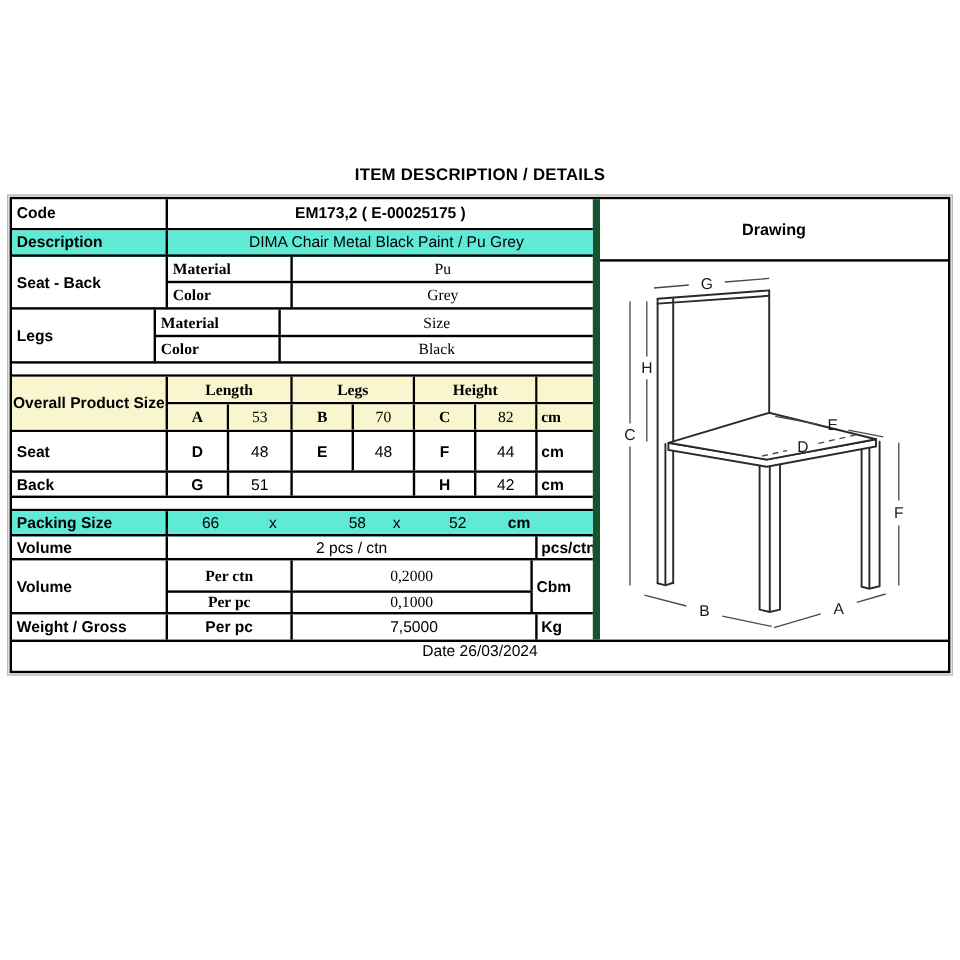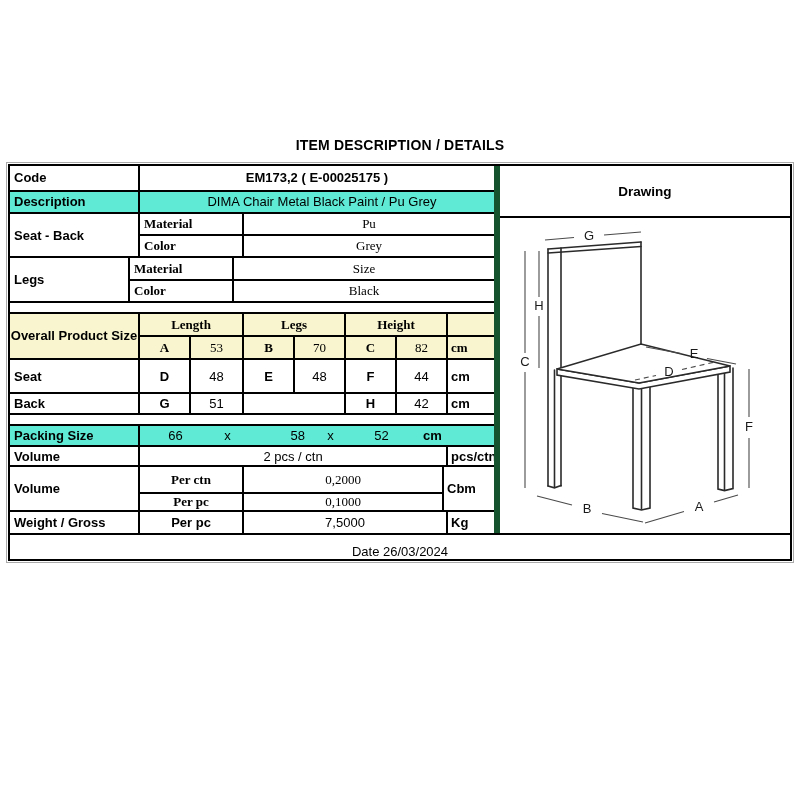--- a/index.html
+++ b/index.html
@@ -19,21 +19,21 @@
   .cell{display:flex;align-items:center;box-sizing:border-box;
         border-right:2px solid #000;overflow:hidden;}
   .nbr{border-right:none;}
   .lbl{font-weight:bold;padding-left:4px;}
   .ctr{justify-content:center;text-align:right;}
   .b{font-weight:bold;}
   .yellow{background:#F8F5CF;}
   .grey{background:#5eead4;gap:10px;}
   .col{display:flex;flex-direction:column;flex:1;font-family:Liberation Serif, serif;}
   .gap-row{height:10px;border-bottom:2px solid #000;}
-  .date-row{height:24px;display:flex;align-items:flex-end;justify-content:center;}
+  .date-row{height:24px;display:flex;align-items:flex-start;justify-content:center;}
   .drawing-head{height:55px;border-bottom:2px solid #000;display:flex;
                 align-items:center;justify-content:center;font-weight:bold;font-size:13.5px;}
   .drawing-area{flex:1;position:relative;}
   svg text{font-family:"Liberation Sans",sans-serif;font-size:13px;fill:#1a1a1a;}
 </style>
 </head>
 <body>
 
 <div class="page">
 

